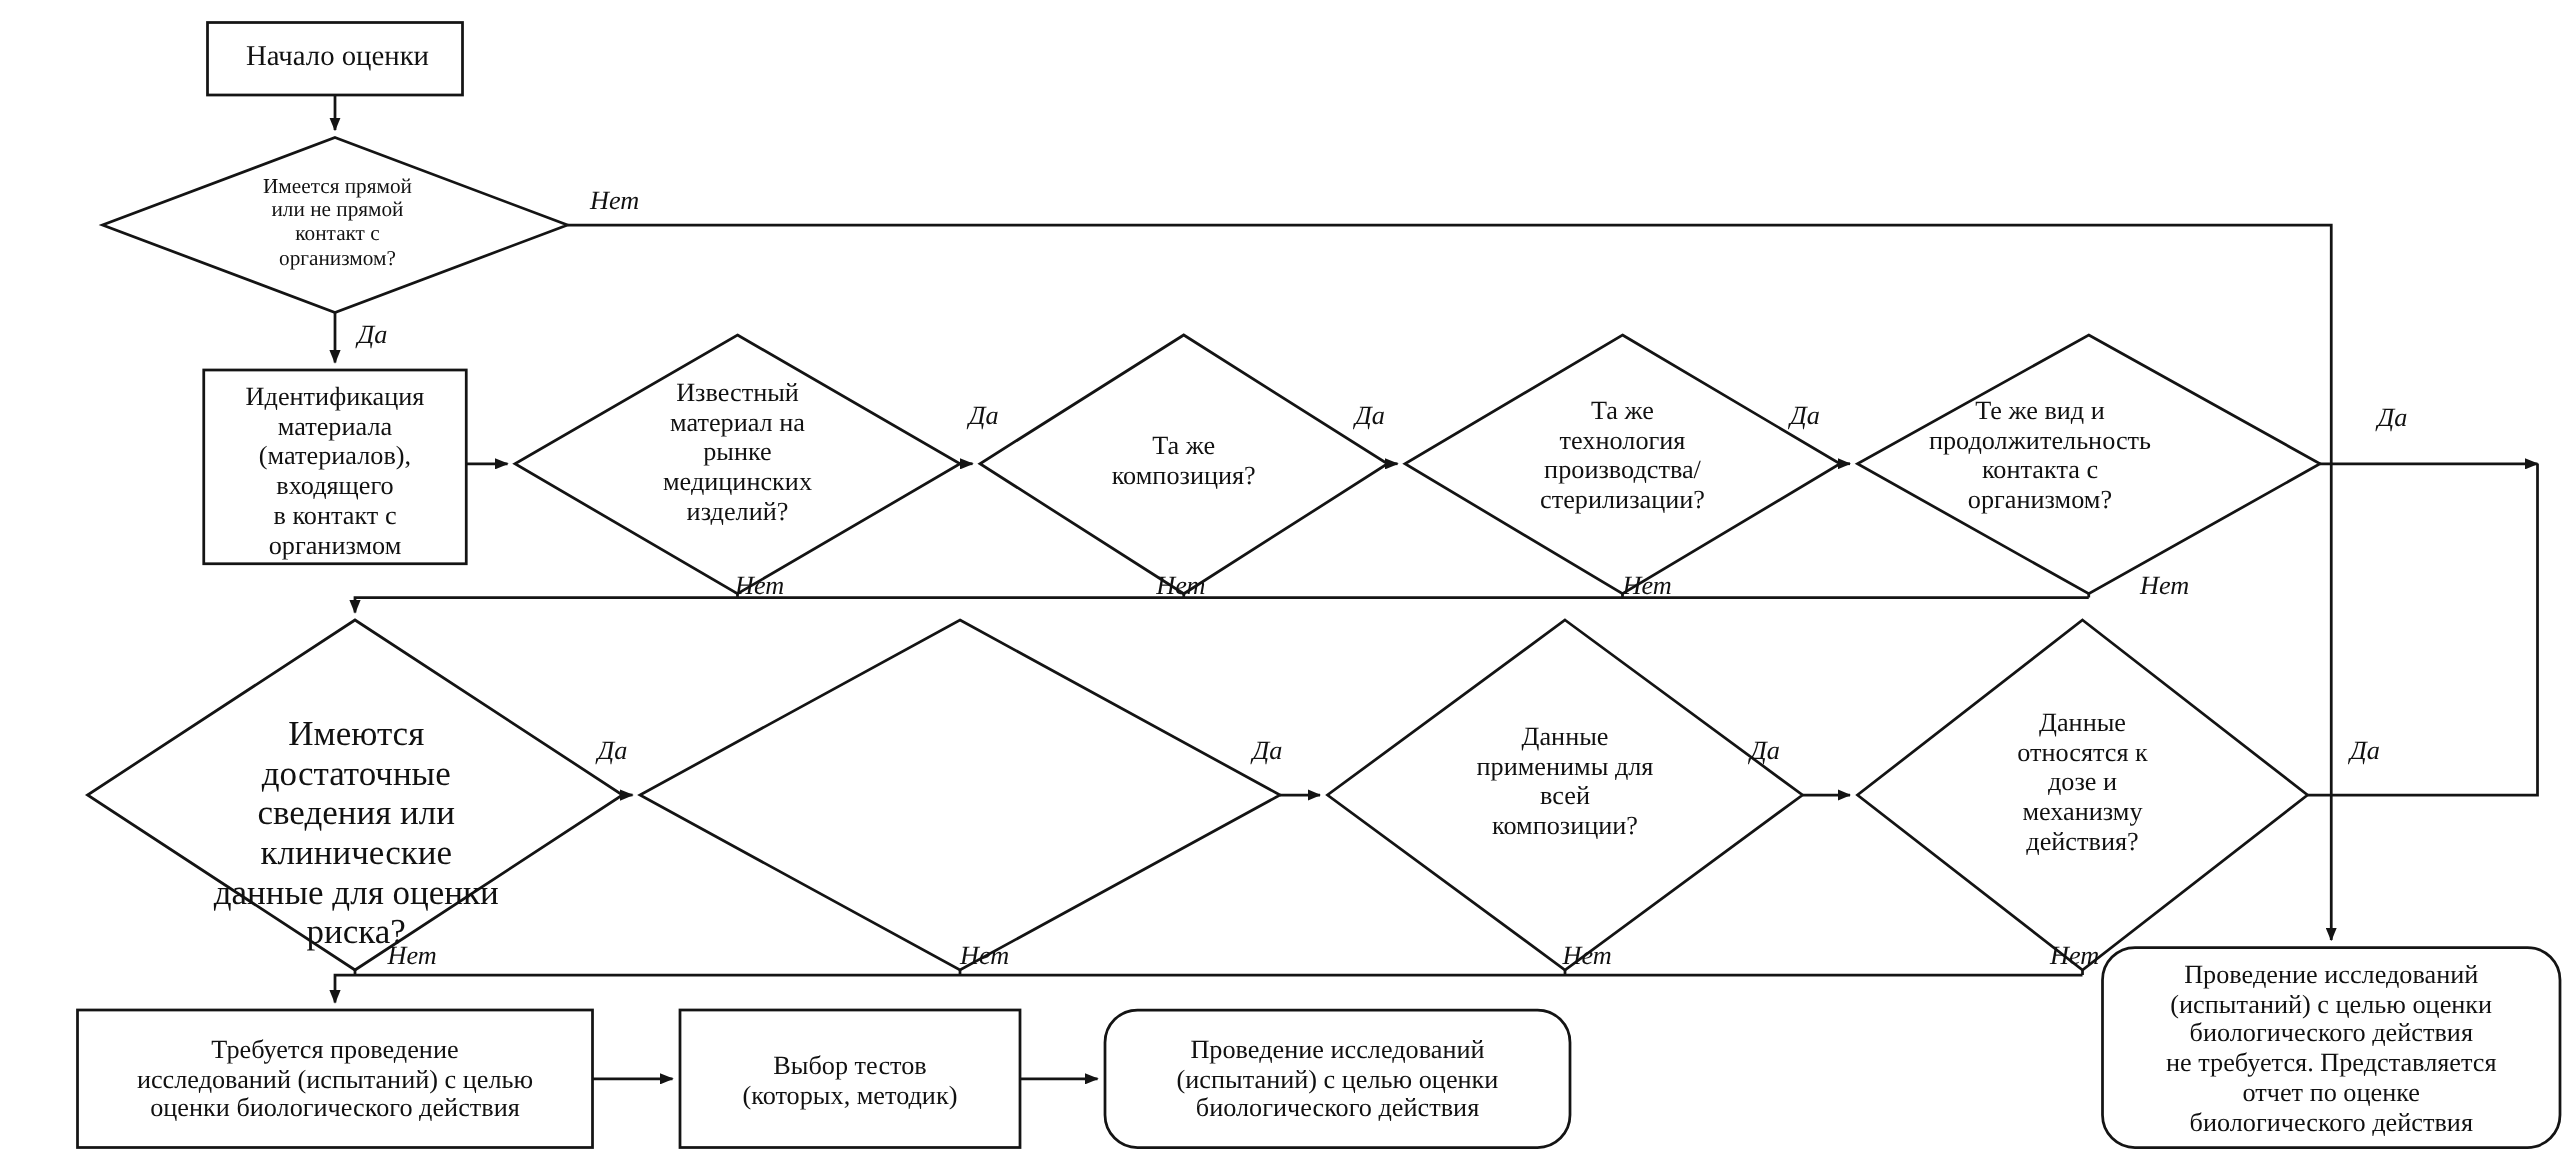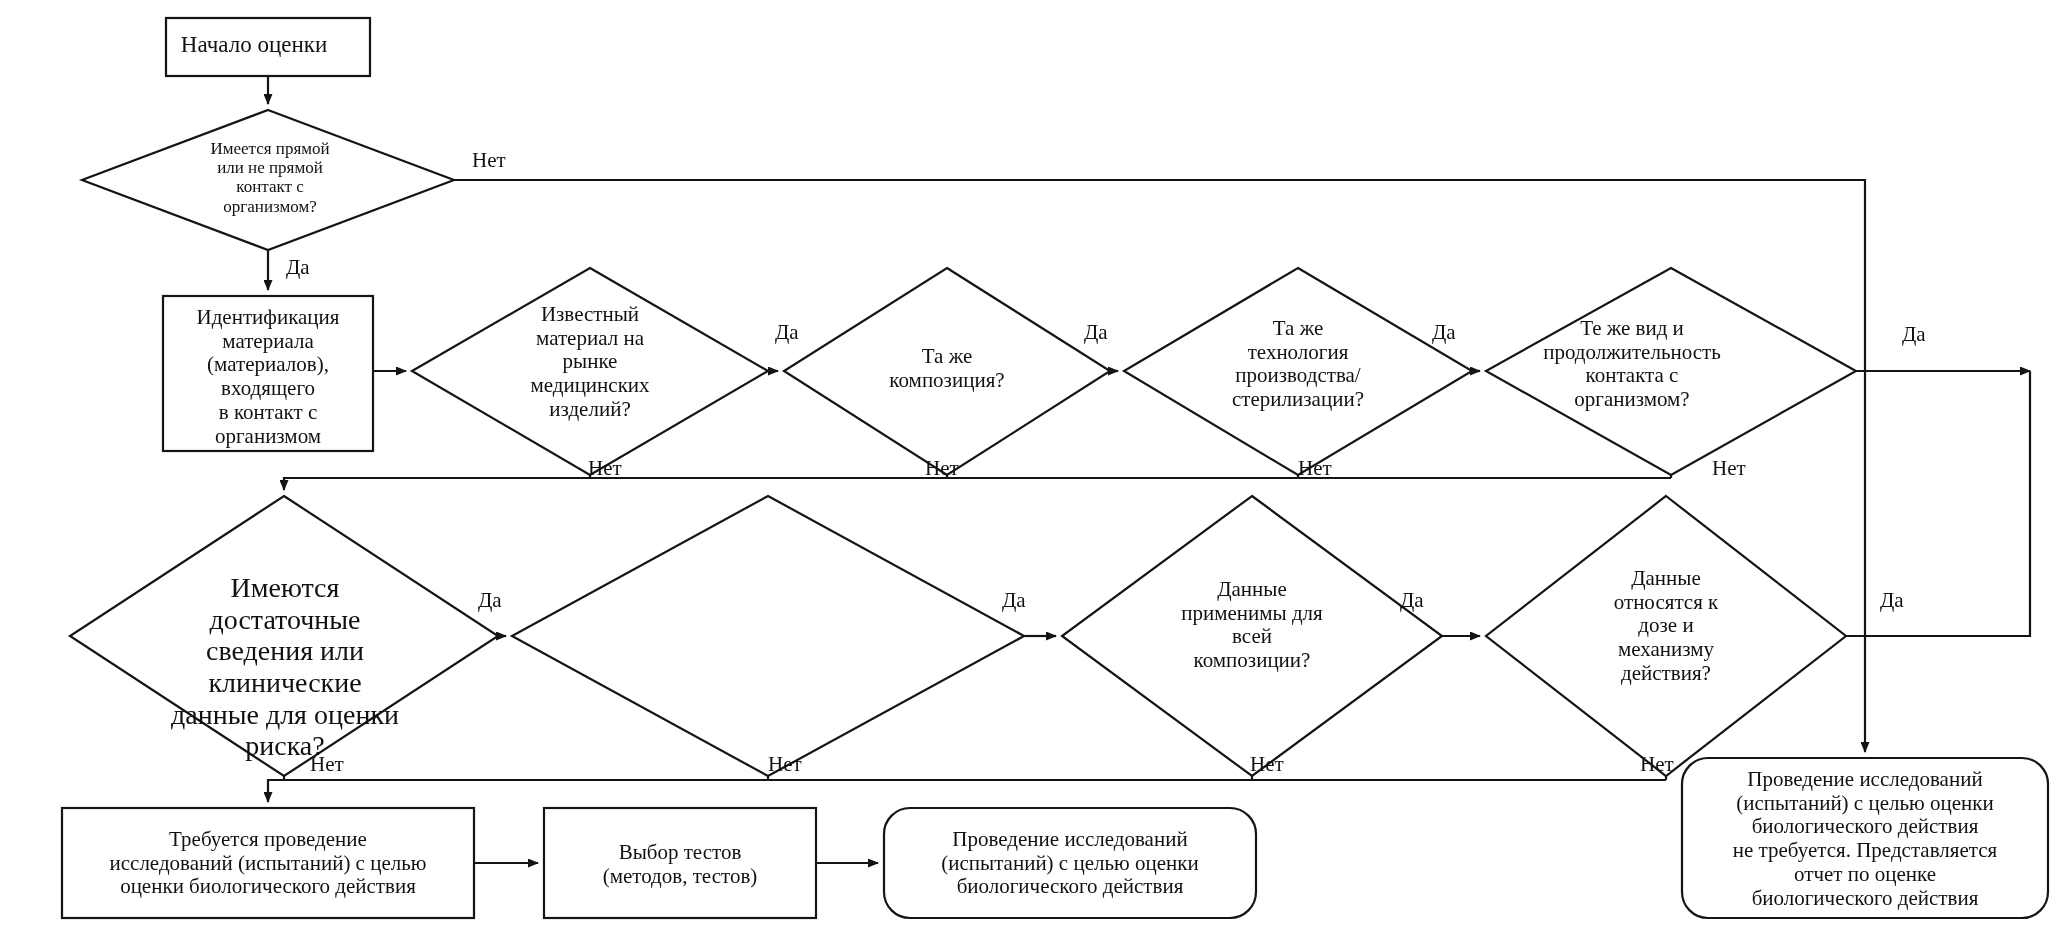--- a/index.html
+++ b/index.html
@@ -43,20 +43,21 @@
     white-space: pre-line;
     pointer-events: none;
   }
   .edge-label {
     position: absolute;
     color: #111111;
     font-size: 21px;
     font-family: "Liberation Serif", "DejaVu Serif", serif;
     white-space: nowrap;
     pointer-events: none;
+    font-style: italic;
   }
 </style>
 </head>
 <body>
 
 <div id="canvas">
 
   <svg class="flow" viewBox="0 0 2060 931">
     <defs>
       <marker id="arrow" markerWidth="11" markerHeight="9" refX="10" refY="4.5" orient="auto" markerUnits="userSpaceOnUse">
@@ -130,21 +131,21 @@
     <path class="conn" d="M1252,776 L1252,780"></path>
     <path class="conn" d="M1666,776 L1666,780"></path>
 
     <path class="conn" d="M1666,780 L268,780 L268,802" marker-end="url(#arrow)"></path>
 
     <path class="conn" d="M474,863 L538,863" marker-end="url(#arrow)"></path>
 
     <path class="conn" d="M816,863 L878,863" marker-end="url(#arrow)"></path>
   </svg>
 
-  <div class="node-text" style="left:152px; top:32px; width:204px; font-size:23px;">Начало оценки</div>
+  <div class="node-text" style="left:168px; top:32px; width:204px; font-size:23px;">Начало оценки</div>
 
   <div class="node-text" style="left:130px; top:139px; width:280px; font-size:17px;">Имеется прямой
 или не прямой
 контакт с
 организмом?</div>
 
   <div class="node-text" style="left:480px; top:303px; width:220px; font-size:21px;">Известный
 материал на
 рынке
 медицинских
@@ -187,21 +188,21 @@
 относятся к
 дозе и
 механизму
 действия?</div>
 
   <div class="node-text" style="left:62px; top:828px; width:412px; font-size:21px;">Требуется проведение
 исследований (испытаний) с целью
 оценки биологического действия</div>
 
   <div class="node-text" style="left:544px; top:841px; width:272px; font-size:21px;">Выбор тестов
-(методов, тестов)</div>
+(которых, методик)</div>
 
   <div class="node-text" style="left:884px; top:828px; width:372px; font-size:21px;">Проведение исследований
 (испытаний) с целью оценки
 биологического действия</div>
 
   <div class="node-text" style="left:1682px; top:768px; width:366px; font-size:21px;">Проведение исследований
 (испытаний) с целью оценки
 биологического действия
 не требуется. Представляется
 отчет по оценке

